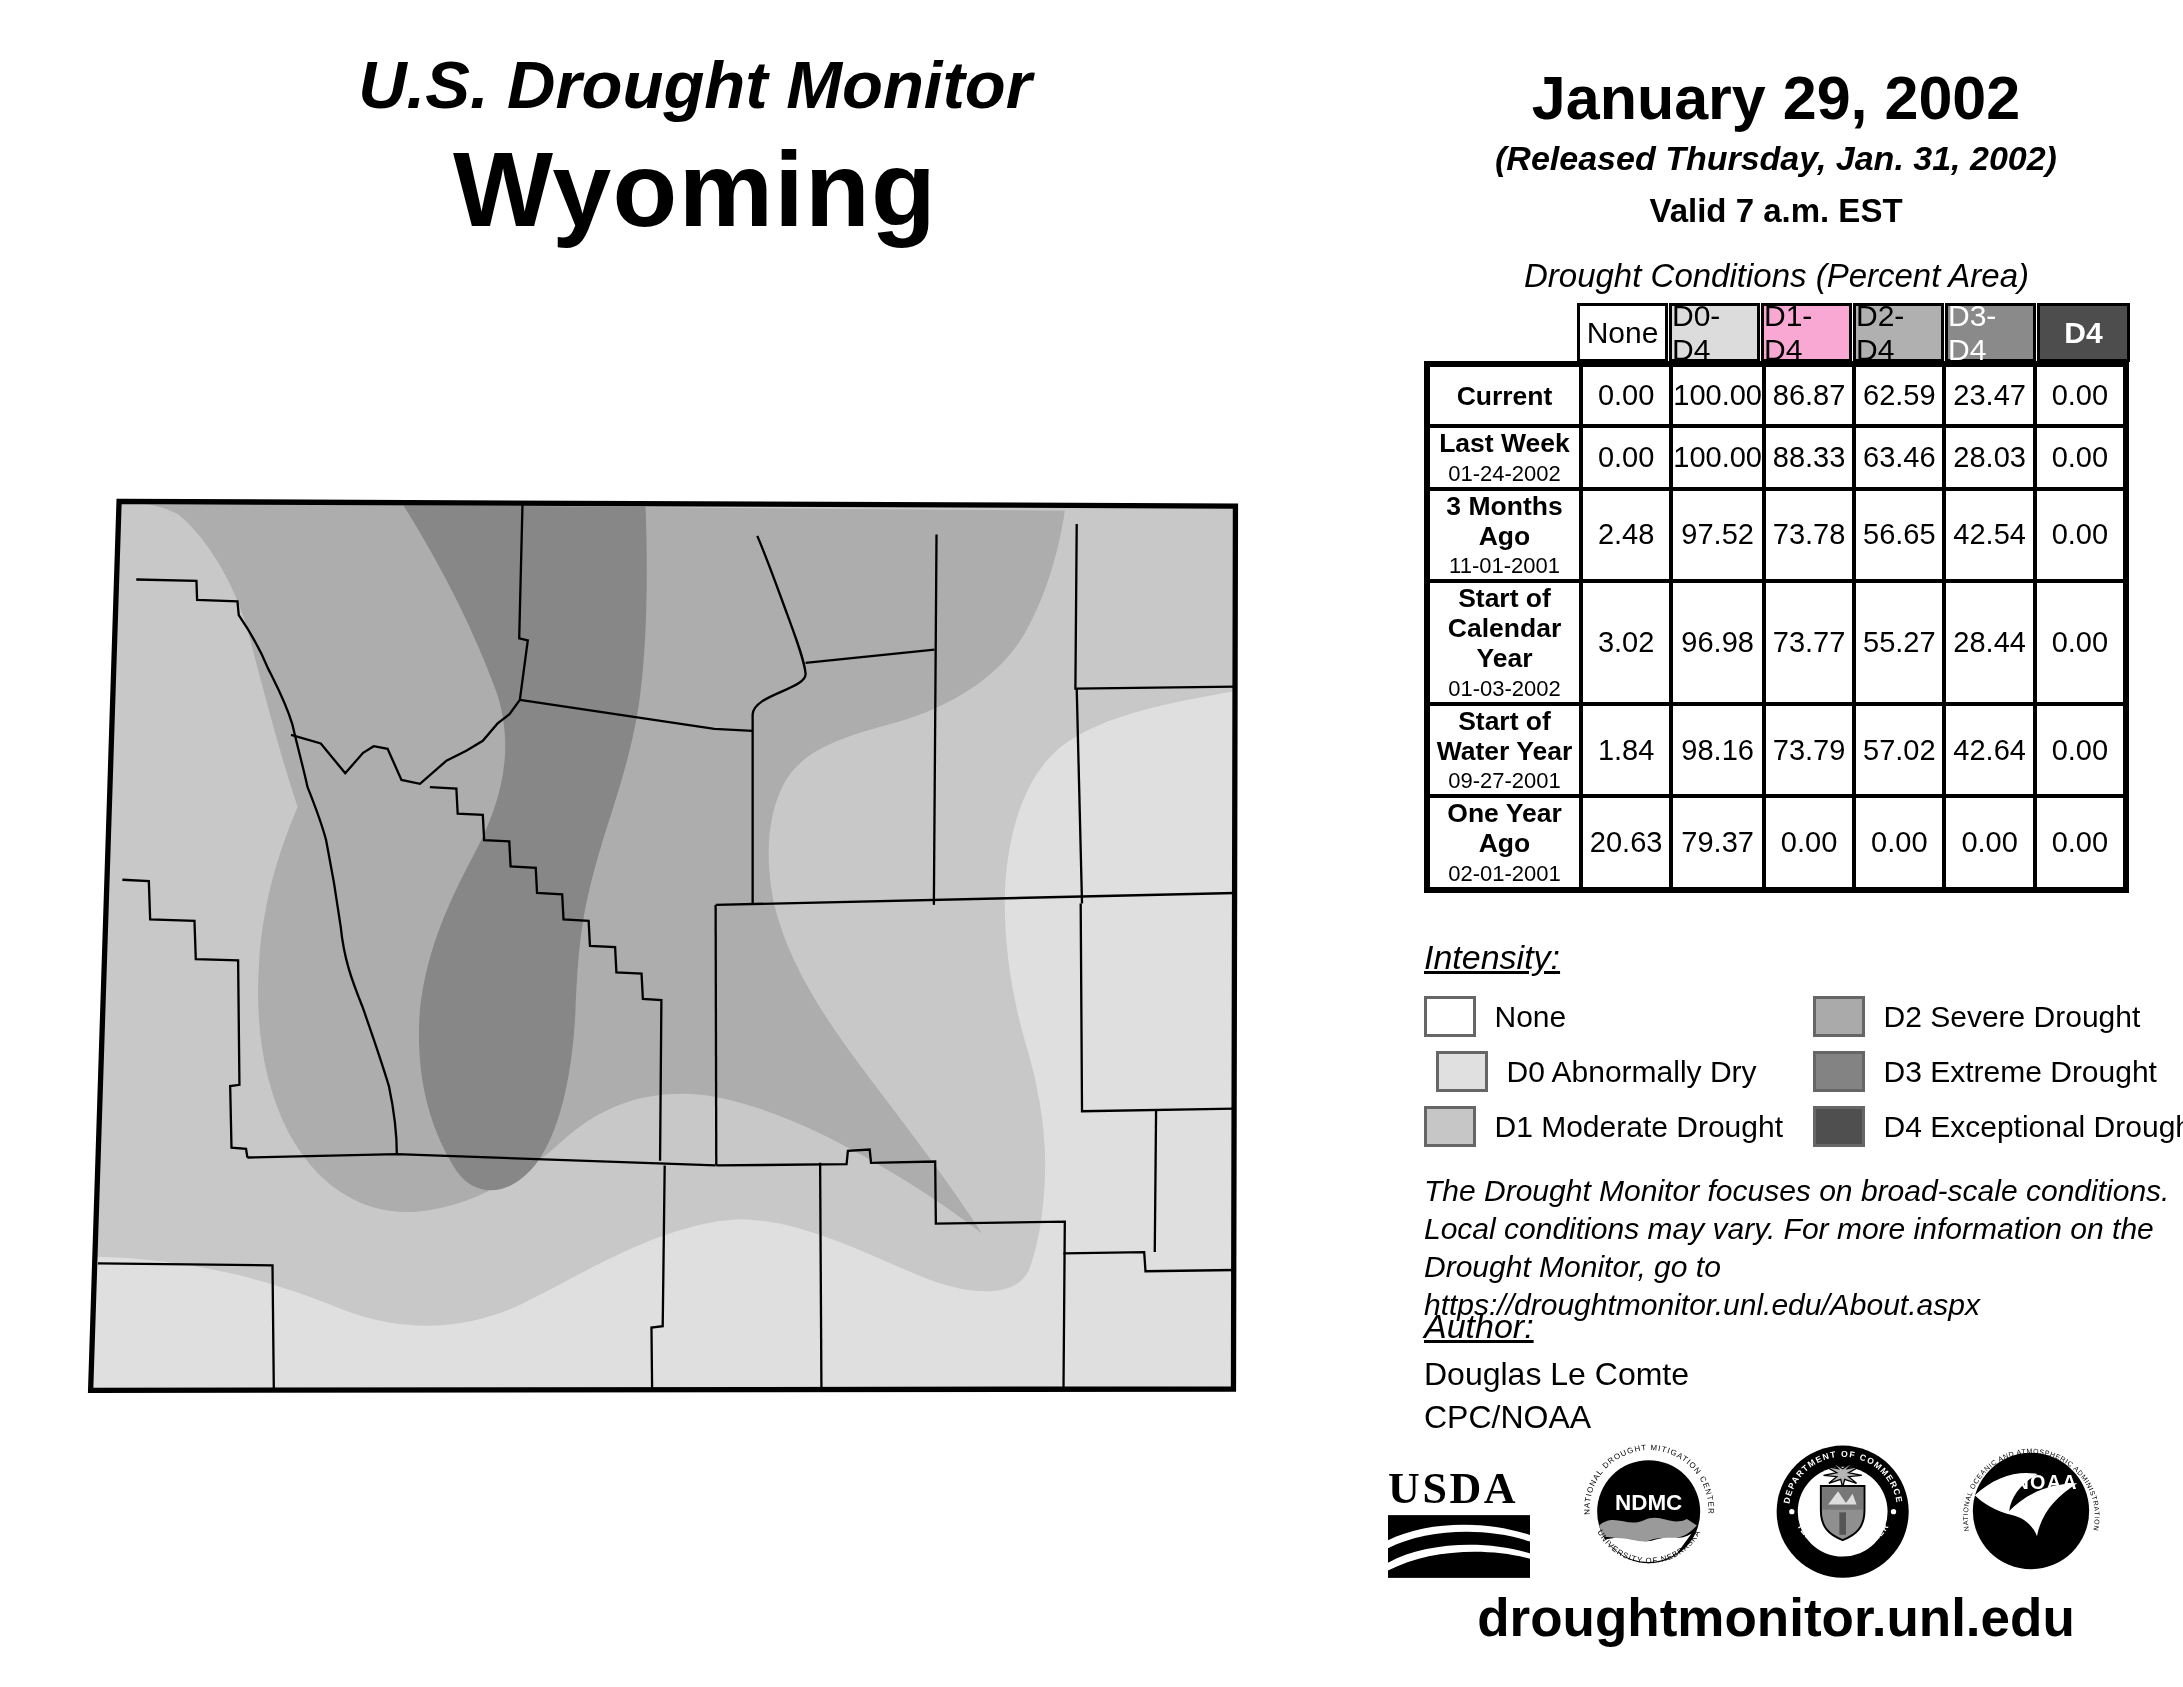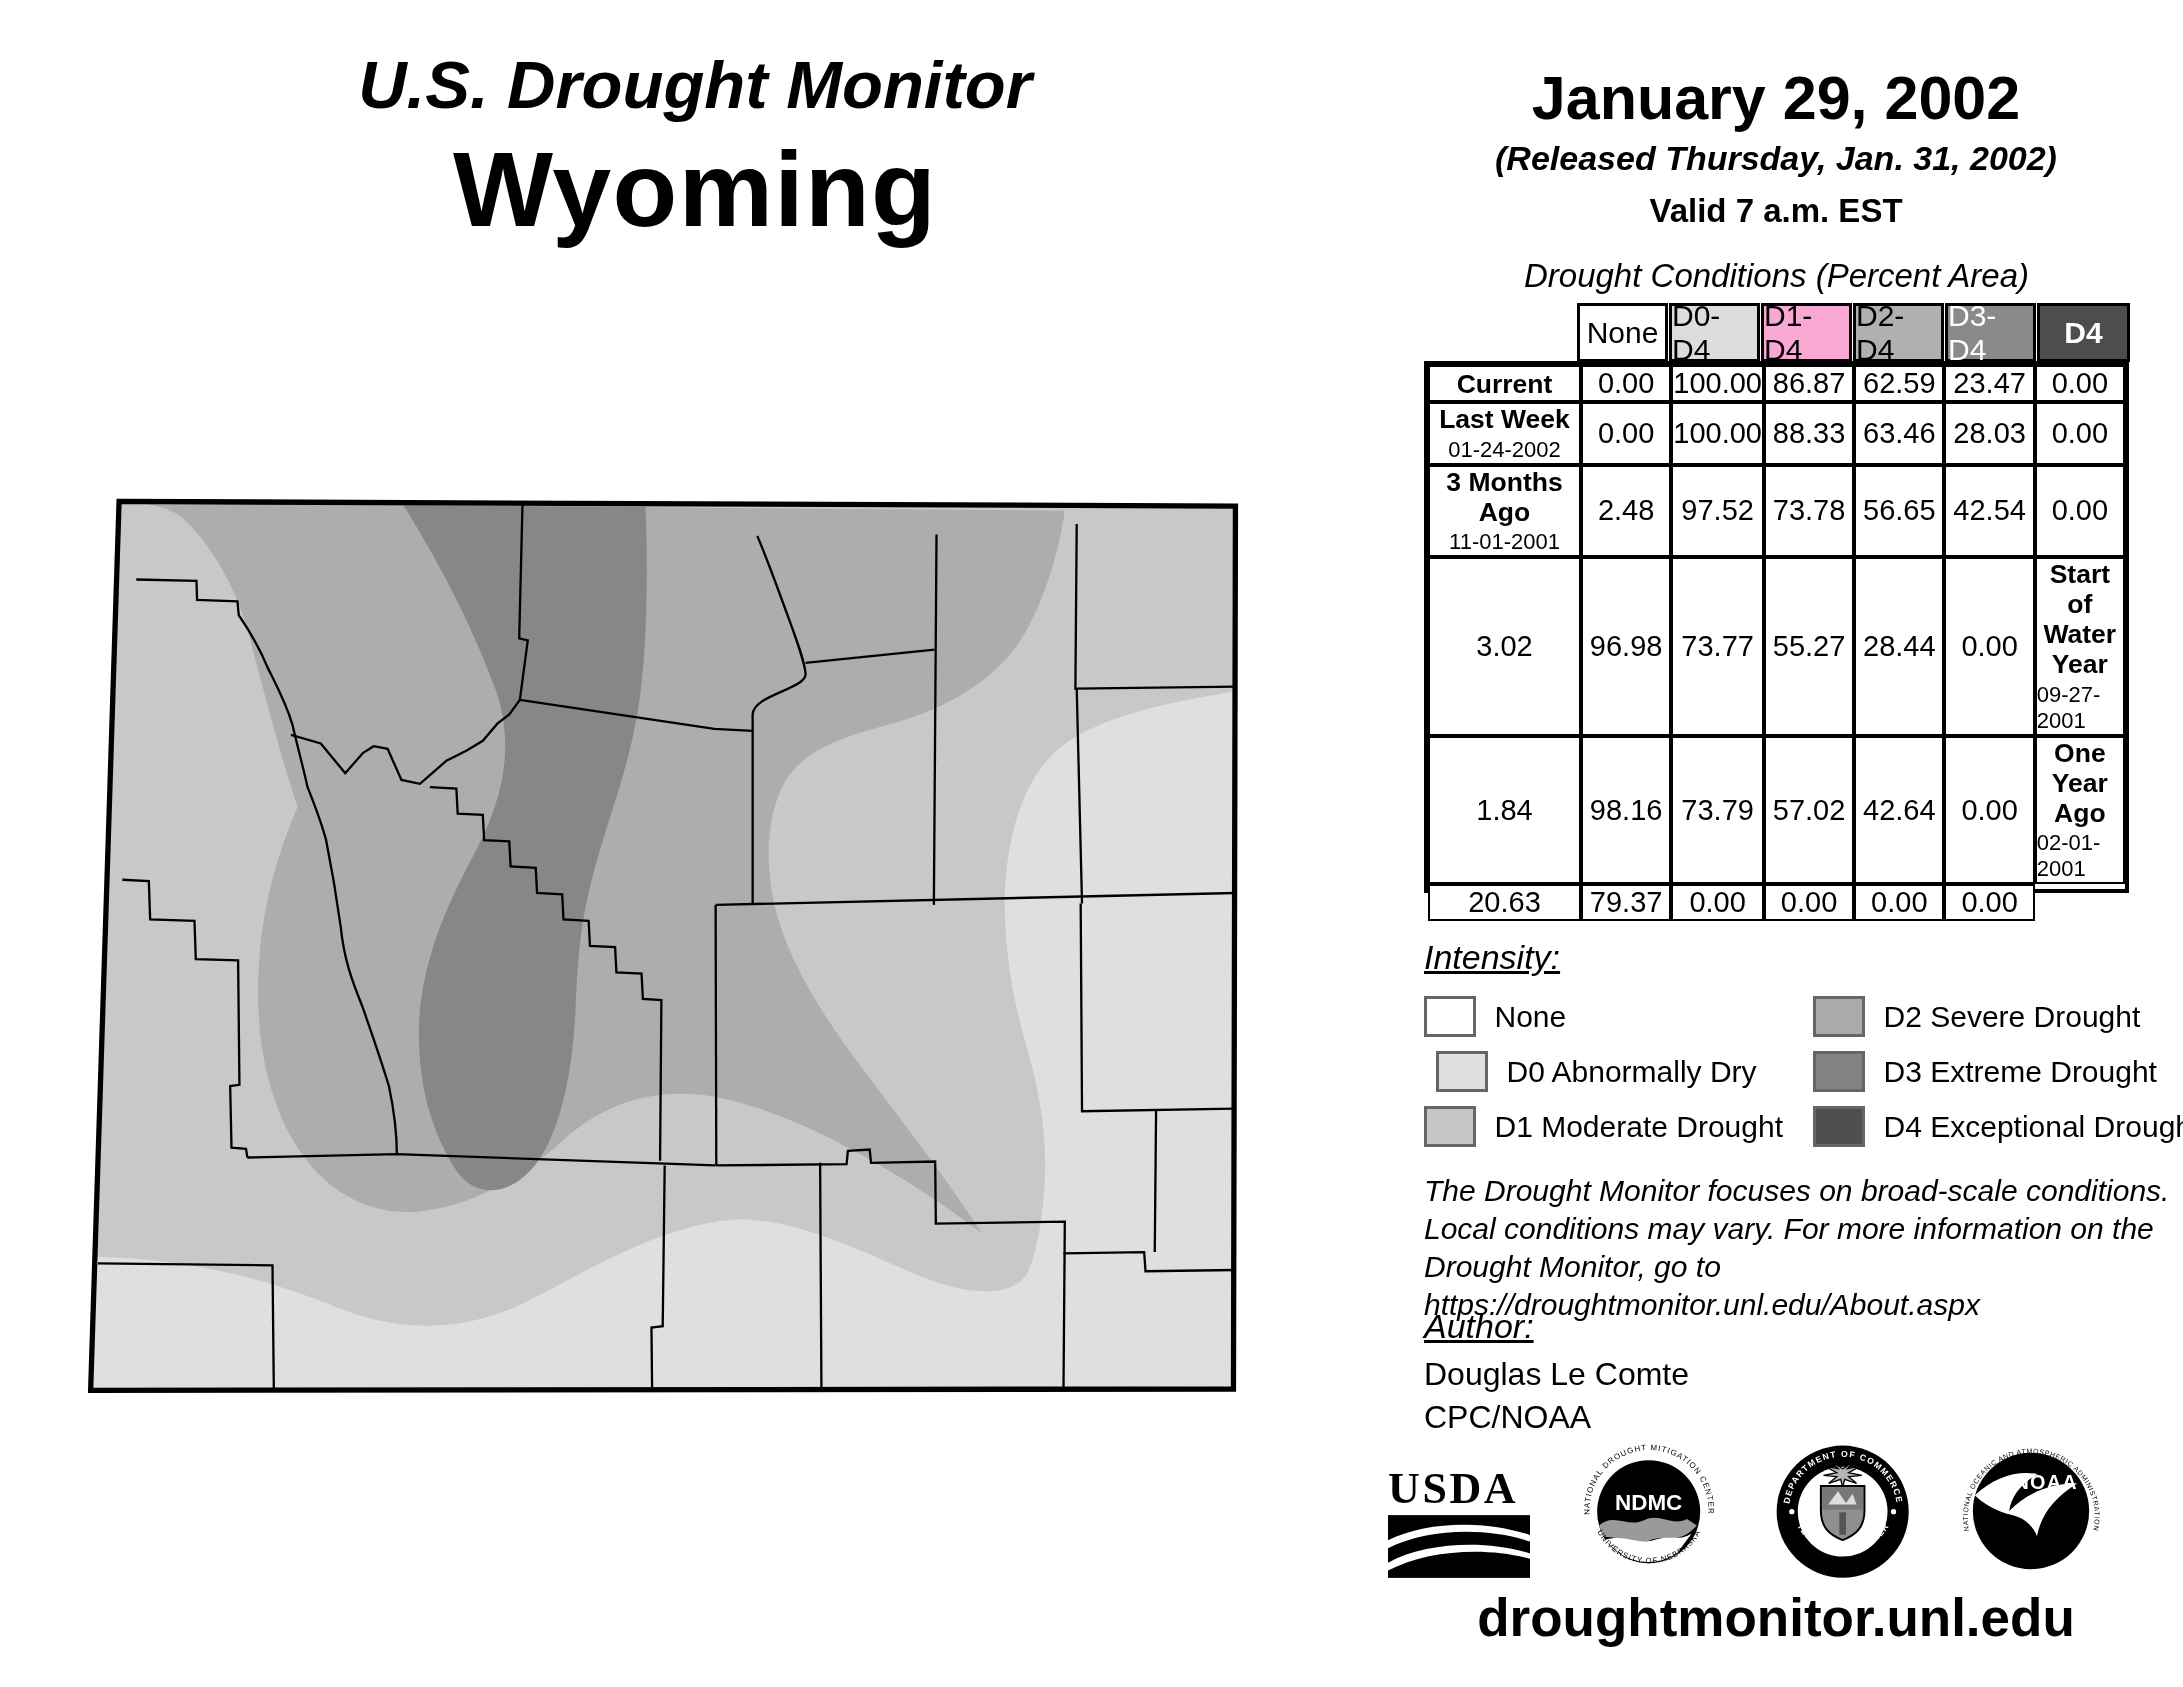--- a/index.html
+++ b/index.html
@@ -97,20 +97,24 @@
       <span class="row-label">3 Months Ago</span>
       <span class="row-date">11-01-2001</span>
     </div>
   <div class="cell val">2.48</div>
   <div class="cell val">97.52</div>
   <div class="cell val">73.78</div>
   <div class="cell val">56.65</div>
   <div class="cell val">42.54</div>
   <div class="cell val">0.00</div>
 
+  <div class="cell">
+      <span class="row-label">Start of Calendar Year</span>
+      <span class="row-date">01-03-2002</span>
+    </div>
   <div class="cell val">3.02</div>
   <div class="cell val">96.98</div>
   <div class="cell val">73.77</div>
   <div class="cell val">55.27</div>
   <div class="cell val">28.44</div>
   <div class="cell val">0.00</div>
 
   <div class="cell">
       <span class="row-label">Start of Water Year</span>
       <span class="row-date">09-27-2001</span>

